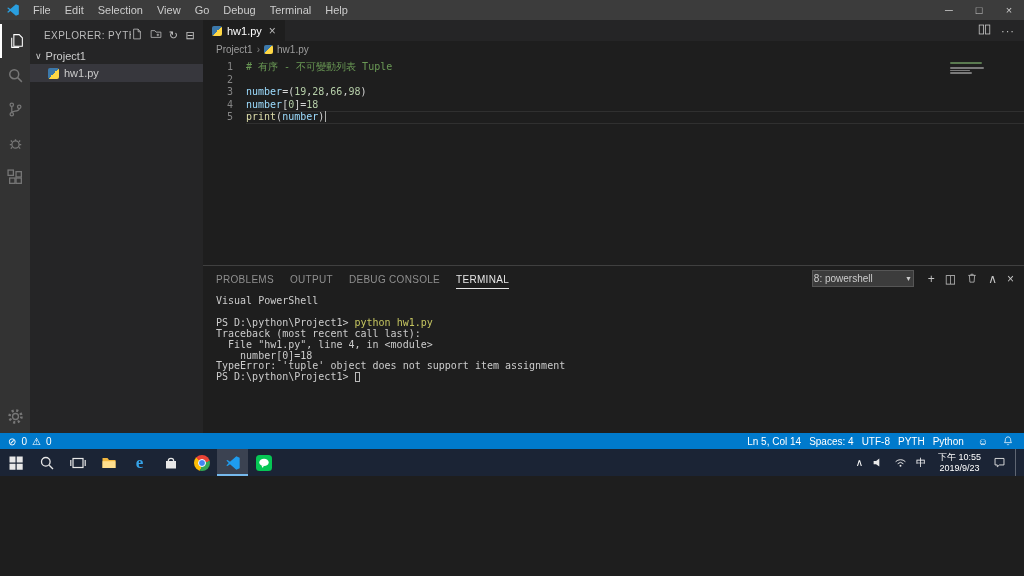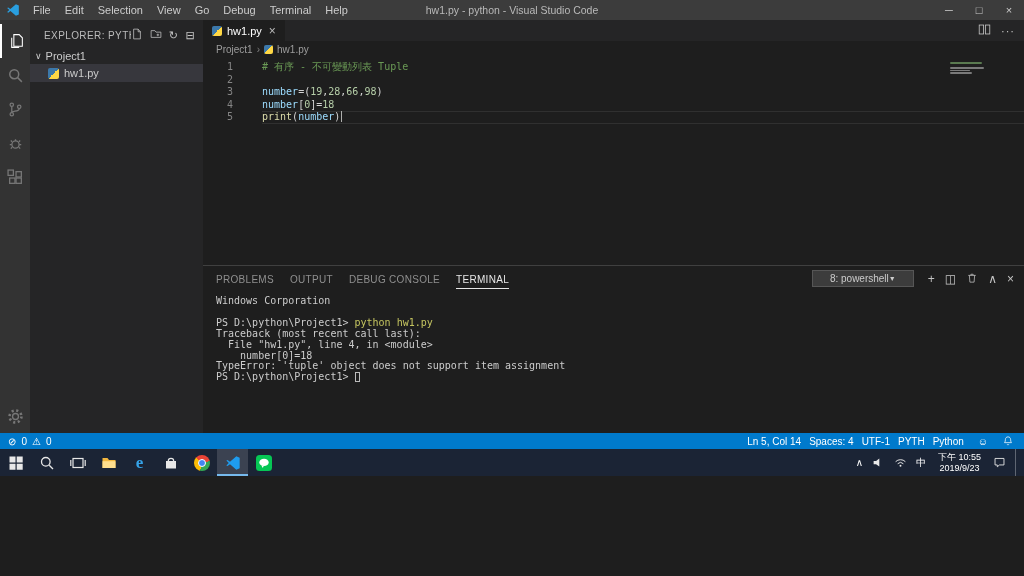--- a/index.html
+++ b/index.html
@@ -48,39 +48,39 @@
 .tab-actions svg{width:13px;height:13px;}
 .ta-more{font-size:11px;letter-spacing:1px;}
 .breadcrumb{flex:0 0 16px;display:flex;align-items:center;gap:4px;padding-left:13px;font-size:10px;color:#9d9d9d;}
 .bc-sep{color:#7f7f7f;}
 .bc-pyicon{width:9px;height:9px;flex:0 0 9px;}
 
 
 .code-area{flex:1;position:relative;font-family:"DejaVu Sans Mono",monospace;font-size:10px;line-height:12.6px;padding-top:4px;min-height:0;}
 .code-line{display:flex;}
 .line-num{flex:0 0 30px;width:30px;text-align:right;color:#858585;}
-.line-body{flex:1;margin-left:29px;color:#d4d4d4;white-space:pre;}
+.line-body{flex:1;margin-left:13px;color:#d4d4d4;white-space:pre;}
 .code-line.current .line-body{box-shadow:inset 0 1px 0 #303030,inset 0 -1px 0 #303030;}
 .tok-comment{color:#6a9955;}
 .tok-var{color:#9cdcfe;}
 .tok-num{color:#b5cea8;}
 .tok-func{color:#dcdcaa;}
 .tok-plain{color:#d4d4d4;}
 .editor-cursor{display:inline-block;width:1px;height:11px;background:#aeafad;vertical-align:text-bottom;margin-left:1px;}
 .minimap{position:absolute;top:5px;right:14px;width:60px;display:flex;flex-direction:column;gap:1px;}
 .mm-line{height:1.5px;border-radius:1px;}
 
 
 .panel{flex:0 0 168px;border-top:1px solid #404040;display:flex;flex-direction:column;background:#1e1e1e;margin-top:18px;}
 .panel-header{flex:0 0 25px;display:flex;align-items:center;padding:0 10px 0 13px;}
 .panel-tabs{display:flex;gap:16px;}
 .panel-tab{font-size:10px;color:#8f8f8f;letter-spacing:.3px;padding:6px 0 4px;}
 .panel-tab.active{color:#e7e7e7;box-shadow:inset 0 -1px 0 #e7e7e7;}
 .panel-actions{margin-left:auto;display:flex;align-items:center;gap:10px;color:#c5c5c5;}
-.shell-select{background:#3c3c3c;border:1px solid #565656;color:#cccccc;font-size:10px;height:17px;display:flex;align-items:center;justify-content:center;gap:0;padding:0 10px;min-width:102px;margin-right:4px;}
+.shell-select{background:#3c3c3c;border:1px solid #565656;color:#cccccc;font-size:10px;height:17px;display:flex;align-items:center;justify-content:space-between;gap:0;padding:0 1px;min-width:102px;margin-right:4px;}
 .shell-select .dd{font-size:7px;}
 .pa-icon{font-size:12px;line-height:12px;text-align:center;}
 .panel-actions svg{width:12px;height:12px;}
 .terminal{flex:1;padding:5px 0 0 13px;font-family:"DejaVu Sans Mono",monospace;font-size:10px;line-height:10.9px;color:#cccccc;overflow:hidden;}
 .term-line{white-space:pre;}
 .t-cmd{color:#c5c560;}
 .term-cursor{display:inline-block;width:5px;height:10px;border:1px solid #bbbbbb;vertical-align:text-bottom;margin-left:1px;}
 
 
 .statusbar{flex:0 0 16px;background:#007acc;color:#ffffff;display:flex;align-items:center;font-size:10px;padding:0 10px 0 8px;}
@@ -118,21 +118,20 @@
     <div class="menubar">
         <span class="menu-item">File</span>
         <span class="menu-item">Edit</span>
         <span class="menu-item">Selection</span>
         <span class="menu-item">View</span>
         <span class="menu-item">Go</span>
         <span class="menu-item">Debug</span>
         <span class="menu-item">Terminal</span>
         <span class="menu-item">Help</span>
       </div>
-    <div class="window-title">hw1.py - python - Visual Studio Code</div>
     <div class="win-controls">
       <span>─</span>
       <span>□</span>
       <span>×</span>
     </div>
   </div>
 
   <div class="main">
 
     <div class="activitybar">
@@ -277,21 +276,21 @@
             <span class="pa-icon">+</span>
             <span class="pa-icon">◫</span>
             <span><svg viewBox="0 0 16 16" fill="none" stroke="currentColor">
                   <path d="M3 4.5h10M6.5 4.5V3h3v1.5M4.5 4.5l.7 9h5.6l.7-9"></path>
                 </svg></span>
             <span class="pa-icon">∧</span>
             <span class="pa-icon">×</span>
           </div>
         </div>
         <div class="terminal" id="terminal">
-            <div class="term-line"><span class="t-plain">Windows Corporation</span></div>
+            <div class="term-line"><span class="t-plain">Visual PowerShell</span></div>
             <div class="term-line">&nbsp;</div>
             <div class="term-line"><span class="t-plain">PS D:\python\Project1&gt; </span><span class="t-cmd">python hw1.py</span></div>
             <div class="term-line"><span class="t-plain">Traceback (most recent call last):</span></div>
             <div class="term-line"><span class="t-plain">  File "hw1.py", line 4, in &lt;module&gt;</span></div>
             <div class="term-line"><span class="t-plain">    number[0]=18</span></div>
             <div class="term-line"><span class="t-plain">TypeError: 'tuple' object does not support item assignment</span></div>
             <div class="term-line"><span class="t-plain">PS D:\python\Project1&gt; </span><span class="term-cursor"></span></div>
           </div>
       </div>
 
@@ -302,21 +301,21 @@
     <div class="sb-left">
       <span class="sicon">⊘</span>
       <span>0</span>
       <span class="sicon">⚠</span>
       <span>0</span>
     </div>
     <div class="sb-right">
       <span id="sb-right-items" style="display:flex;gap:8px;">
           <span class="sb-item">Ln 5, Col 14</span>
           <span class="sb-item">Spaces: 4</span>
-          <span class="sb-item">UTF-1</span>
+          <span class="sb-item">UTF-8</span>
           <span class="sb-item">PYTH</span>
           <span class="sb-item">Python</span>
         </span>
       <span>☺</span>
       <span>
           <svg viewBox="0 0 16 16" fill="none" stroke="#ffffff">
             <path d="M8 2.5c2.2 0 3.5 1.6 3.5 3.8 0 3 1.2 3.9 1.2 3.9H3.3s1.2-.9 1.2-3.9C4.5 4.1 5.8 2.5 8 2.5z"></path>
             <path d="M6.8 12.3a1.3 1.3 0 0 0 2.4 0"></path>
           </svg>
         </span>

